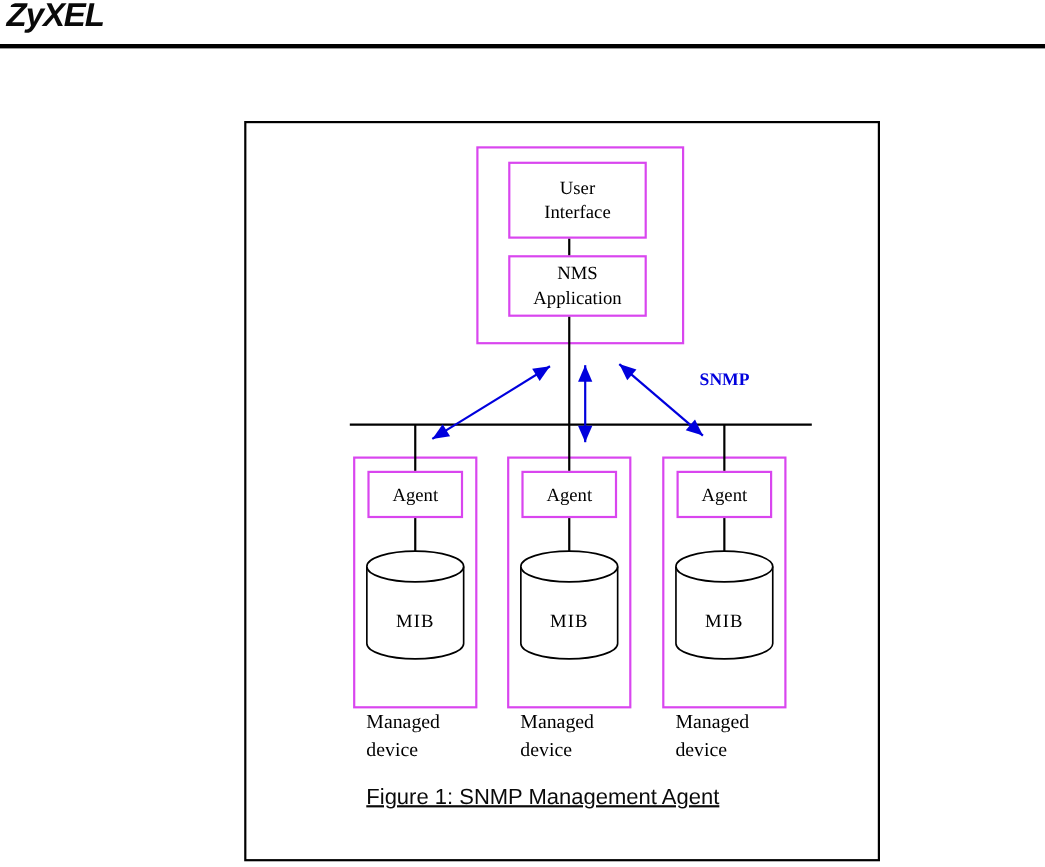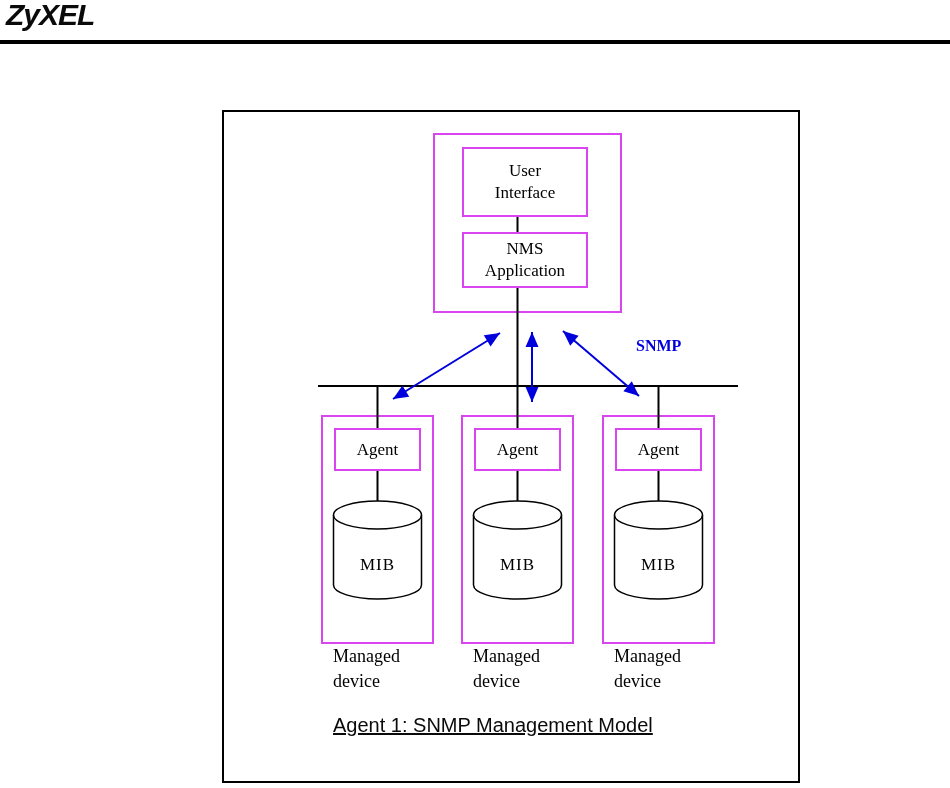--- a/index.html
+++ b/index.html
@@ -162,21 +162,21 @@
 
     <div class="dev-label dev-label-1">Managed
 device</div>
     <div class="dev-label dev-label-2">Managed
 device</div>
     <div class="dev-label dev-label-3">Managed
 device</div>
 
     <div class="snmp-label" style="color: rgb(0, 0, 221);">SNMP</div>
 
-    <div class="caption">Agent 1: SNMP Management Model</div>
+    <div class="caption">Figure 1: SNMP Management Agent</div>
 
     <svg class="overlay" viewBox="0 0 578 673">
 
       <line x1="295.5" y1="107" x2="295.5" y2="122" stroke="#000" stroke-width="2"></line>
       <line x1="295.5" y1="178" x2="295.5" y2="318" stroke="#000" stroke-width="2"></line>
       <line x1="96" y1="276" x2="516" y2="276" stroke="#000" stroke-width="2"></line>
       <line x1="155.5" y1="276" x2="155.5" y2="318" stroke="#000" stroke-width="2"></line>
       <line x1="436.5" y1="276" x2="436.5" y2="318" stroke="#000" stroke-width="2"></line>
       <line x1="155.5" y1="361" x2="155.5" y2="396" stroke="#000" stroke-width="2"></line>
       <line x1="295.5" y1="361" x2="295.5" y2="396" stroke="#000" stroke-width="2"></line>

